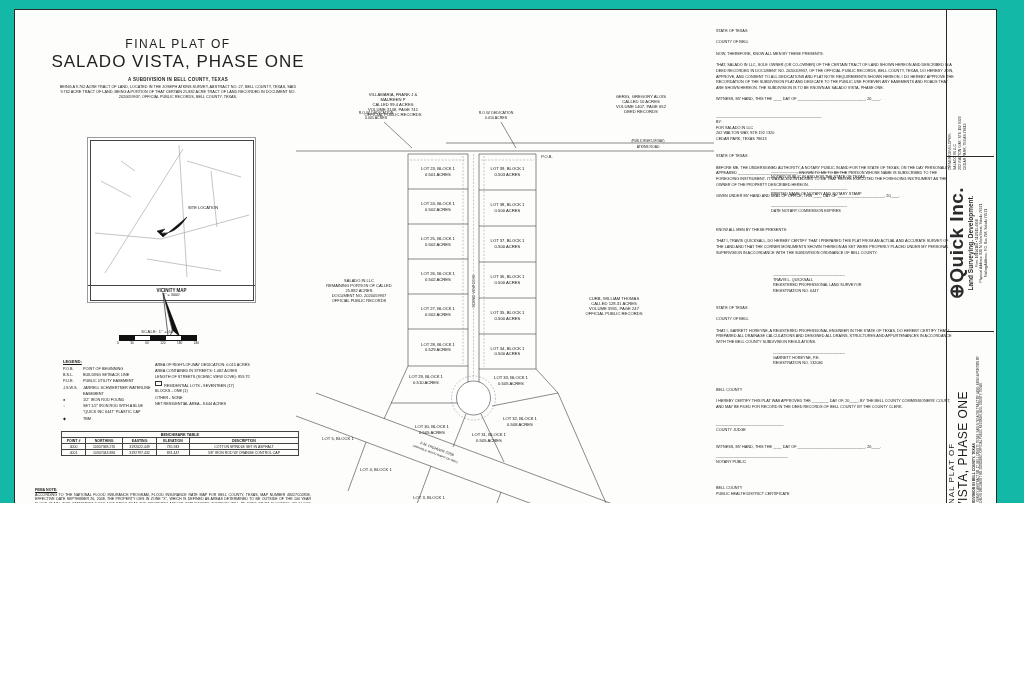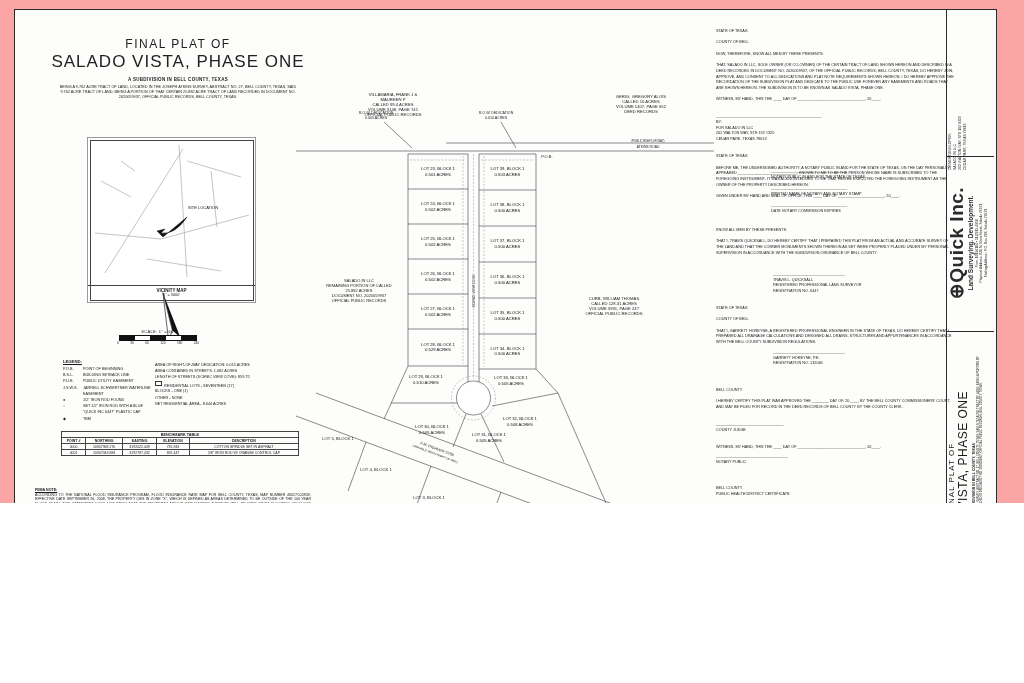--- a/index.html
+++ b/index.html
@@ -1,16 +1,16 @@
 <!DOCTYPE html>
 <html><head>
 <meta charset="utf-8">
 <style>
   html,body{margin:0;padding:0;}
-  .stage{position:relative;width:1024px;height:503px;background:#fca5a5;font-family:"Liberation Sans",sans-serif;color:#1a1a1a;overflow:hidden;}
+  .stage{position:relative;width:1024px;height:503px;background:#14b8a6;font-family:"Liberation Sans",sans-serif;color:#1a1a1a;overflow:hidden;}
   .sheet{position:absolute;left:14px;top:9px;width:981px;height:663px;background:#fdfdfc;border:1px solid #2a2a2a;}
   .abs{position:absolute;}
   .pre{white-space:pre-line;}
   
   .titleblock{left:18px;top:27px;width:290px;text-align:center;}
   .t1{font-size:12px;letter-spacing:1.5px;color:#222;}
   .t2{font-size:17px;letter-spacing:1px;color:#222;margin-top:1px;}
   .t3{font-size:4.5px;font-weight:bold;margin-top:5px;letter-spacing:.3px;}
   .t4{font-size:3.8px;width:240px;margin:3px auto 0;line-height:1.35;}
   

